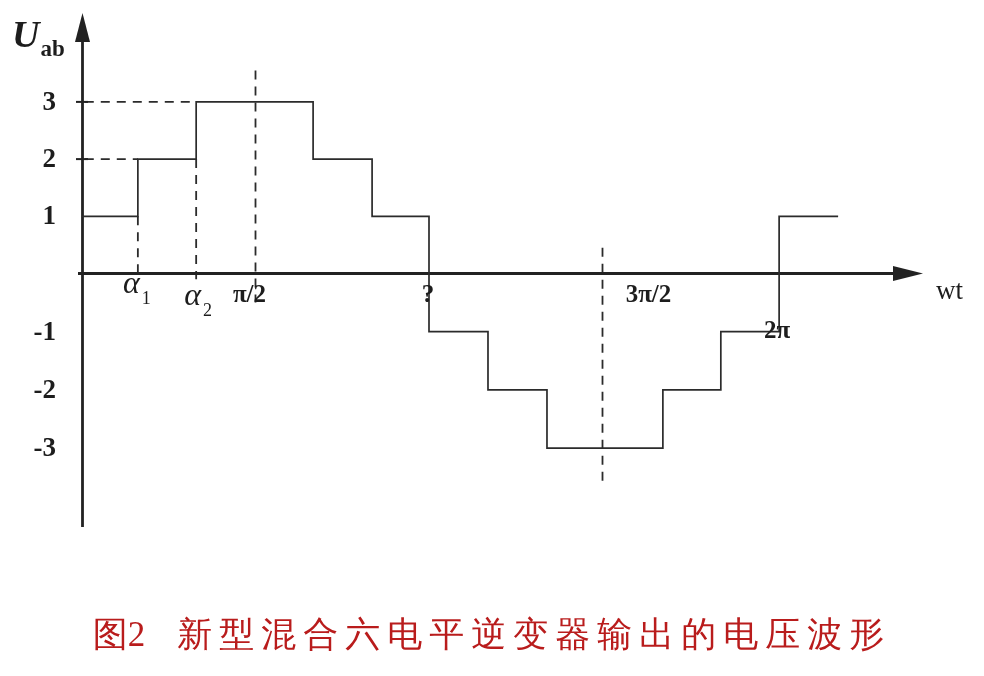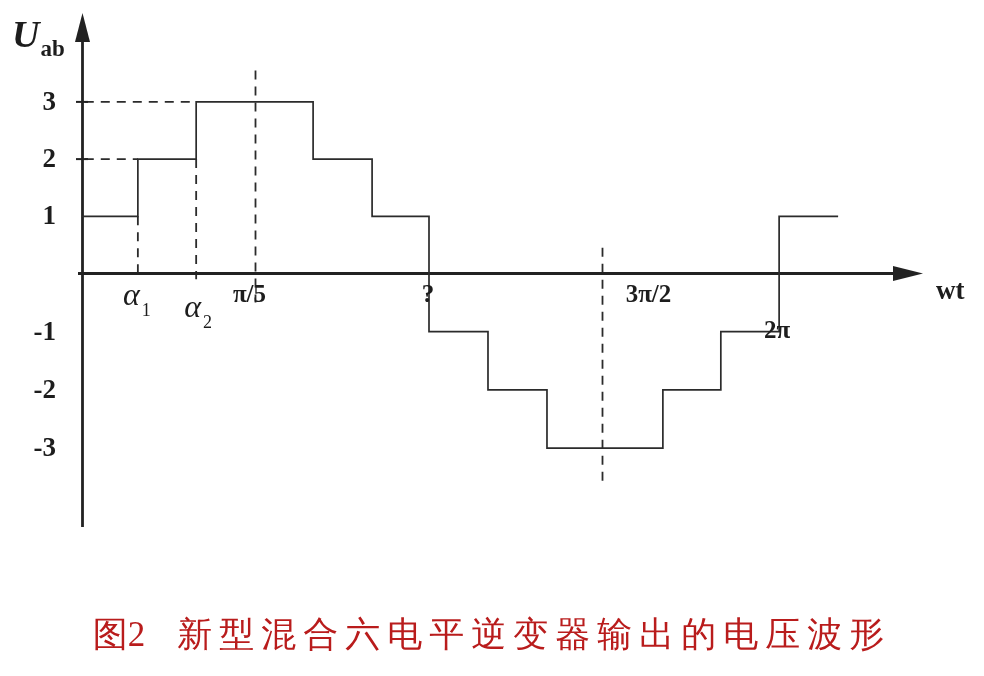--- a/index.html
+++ b/index.html
@@ -11,25 +11,25 @@
 
   .ulabel{position:absolute;left:12px;top:12px;white-space:nowrap;}
   .u-main{font-style:italic;font-size:38px;font-weight:600;}
   .u-sub{font-weight:bold;font-size:23px;vertical-align:-9px;margin-left:1px;}
 
   .ylab{position:absolute;left:0;width:56px;text-align:right;
         font-weight:bold;font-size:27px;line-height:30px;}
 
   .xlab{position:absolute;top:280px;transform:translateX(-50%);
         font-weight:bold;font-size:25px;line-height:28px;white-space:nowrap;}
-  .xlab.it{font-style:italic;font-weight:normal;font-size:32px;top:280px;}
+  .xlab.it{font-style:italic;font-weight:normal;font-size:32px;top:268px;}
   .subsc{font-size:18px;font-style:normal;font-weight:normal;
          vertical-align:-11px;margin-left:2px;}
 
-  .wt{position:absolute;left:936px;top:275px;font-weight:bold;font-size:27px;text-align:center;}
+  .wt{position:absolute;left:936px;top:275px;font-weight:normal;font-size:27px;text-align:center;}
 
   .caption{position:absolute;left:0;top:611px;width:984px;text-align:center;
            font-size:35px;color:#b91c1c;white-space:nowrap;}
   .cap-text{margin-left:32px;letter-spacing:7px;}
 </style>
 </head>
 <body>
 
 <div id="figure">
   <svg id="chart-svg" width="984" height="590" viewBox="0 0 984 590">
@@ -52,20 +52,20 @@
     <div class="ulabel"><span class="u-main">U</span><span class="u-sub">ab</span></div>
     <div class="wt">wt</div>
   <div class="ylab" style="top: 85.9px;">3</div>
       <div class="ylab" style="top: 143.1px;">2</div>
       <div class="ylab" style="top: 200.3px;">1</div>
       <div class="ylab" style="top: 315.7px;">-1</div>
       <div class="ylab" style="top: 373.9px;">-2</div>
       <div class="ylab" style="top: 432.1px;">-3</div>
       <div class="xlab it" style="left: 136.867px;"><span>α</span><span class="subsc">1</span></div>
       <div class="xlab it" style="left: 198.163px; margin-top: 12px;"><span>α</span><span class="subsc">2</span></div>
-      <div class="xlab" style="left: 249.5px;"><span>π/5</span></div>
+      <div class="xlab" style="left: 249.5px;"><span>π/2</span></div>
       <div class="xlab" style="left: 428px;"><span>?</span></div>
       <div class="xlab" style="left: 608.5px; margin-left: 40px;"><span>3π/2</span></div>
       <div class="xlab" style="left: 777px; margin-top: 36px;"><span>2π</span></div>
     </div>
 
   <div class="caption"><span>图2</span><span class="cap-text">新型混合六电平逆变器输出的电压波形</span></div>
 </div>
 
 </body></html>

